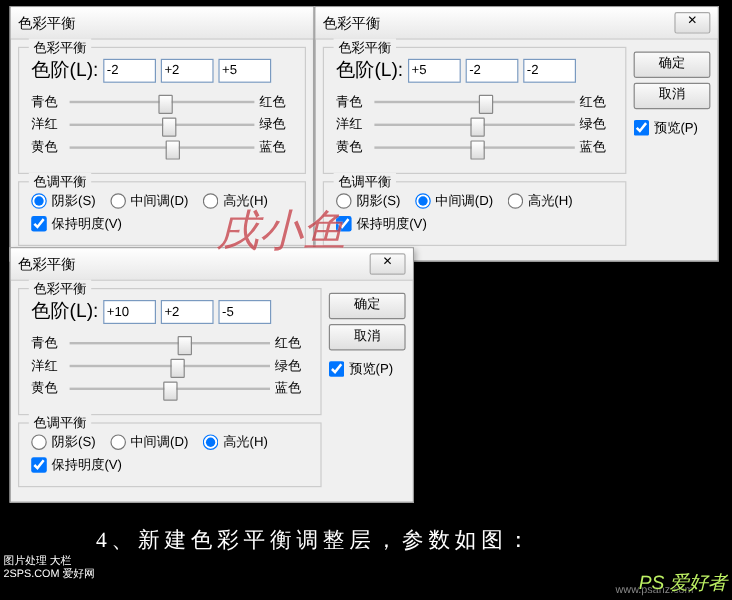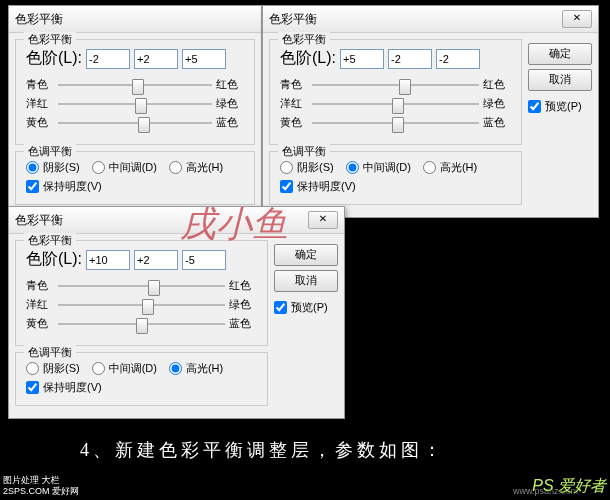--- a/index.html
+++ b/index.html
@@ -23,21 +23,21 @@
 .radio-row label{display:flex;align-items:center;gap:4px}
 .radio-row input{margin:0}
 .chk-row{display:flex;align-items:center;gap:4px;font-size:11px}
 .chk-row input{margin:0}
 .btn-col{width:64px;display:flex;flex-direction:column;gap:4px;padding-top:4px}
 .btn{height:20px;border:1px solid #888;background:linear-gradient(#fafafa,#e0e0e0);font-size:11px;border-radius:2px;cursor:pointer;text-align:center;line-height:18px}
 .caption{position:absolute;color:#fff;font-size:18px;font-family:SimSun;letter-spacing:4px}
 .watermark{position:absolute;color:#c84850;font-style:italic;font-size:36px;font-family:cursive,KaiTi;opacity:0.8;pointer-events:none;text-shadow:0 0 1px #fff}
 .watermark2{position:absolute;color:#bef264;font-size:16px;font-style:italic;bottom:3px;right:4px;text-shadow:0 0 2px #000,0 0 3px #000}
 .wm-small2{position:absolute;color:#888;font-size:9px;bottom:4px;right:32px}
-.wm-box{position:absolute;bottom:3px;left:3px;color:#fff;font-size:9px;line-height:11px;text-shadow:0 0 2px #000}
+.wm-box{position:absolute;bottom:16px;left:3px;color:#fff;font-size:9px;line-height:11px;text-shadow:0 0 2px #000}
 </style>
 </head>
 <body>
 
 <div class="dialog" style="left:8px;top:5px;width:252px">
   <div class="titlebar">
     <span>色彩平衡</span>
   </div>
   <div class="dialog-body">
     <div class="main-col">
@@ -238,21 +238,21 @@
       <div class="btn">确定</div>
       <div class="btn">取消</div>
       <div class="chk-row" style="margin-top:4px">
           <input type="checkbox" checked="" style="">
           <span>预览(P)</span>
         </div>
     </div>
   </div>
 </div>
 
-<div class="watermark" style="left:180px;top:200px">戌小鱼</div>
+<div class="watermark" style="left:180px;top:168px">戌小鱼</div>
 
 <div class="caption" style="left:80px;top:438px">4、新建色彩平衡调整层，参数如图：</div>
 
 <div class="wm-box">
   <div>图片处理 大栏</div>
   <div>2SPS.COM 爱好网</div>
 </div>
 <span class="wm-small2">www.psahz.com</span>
 <span class="watermark2">PS 爱好者</span>
 

